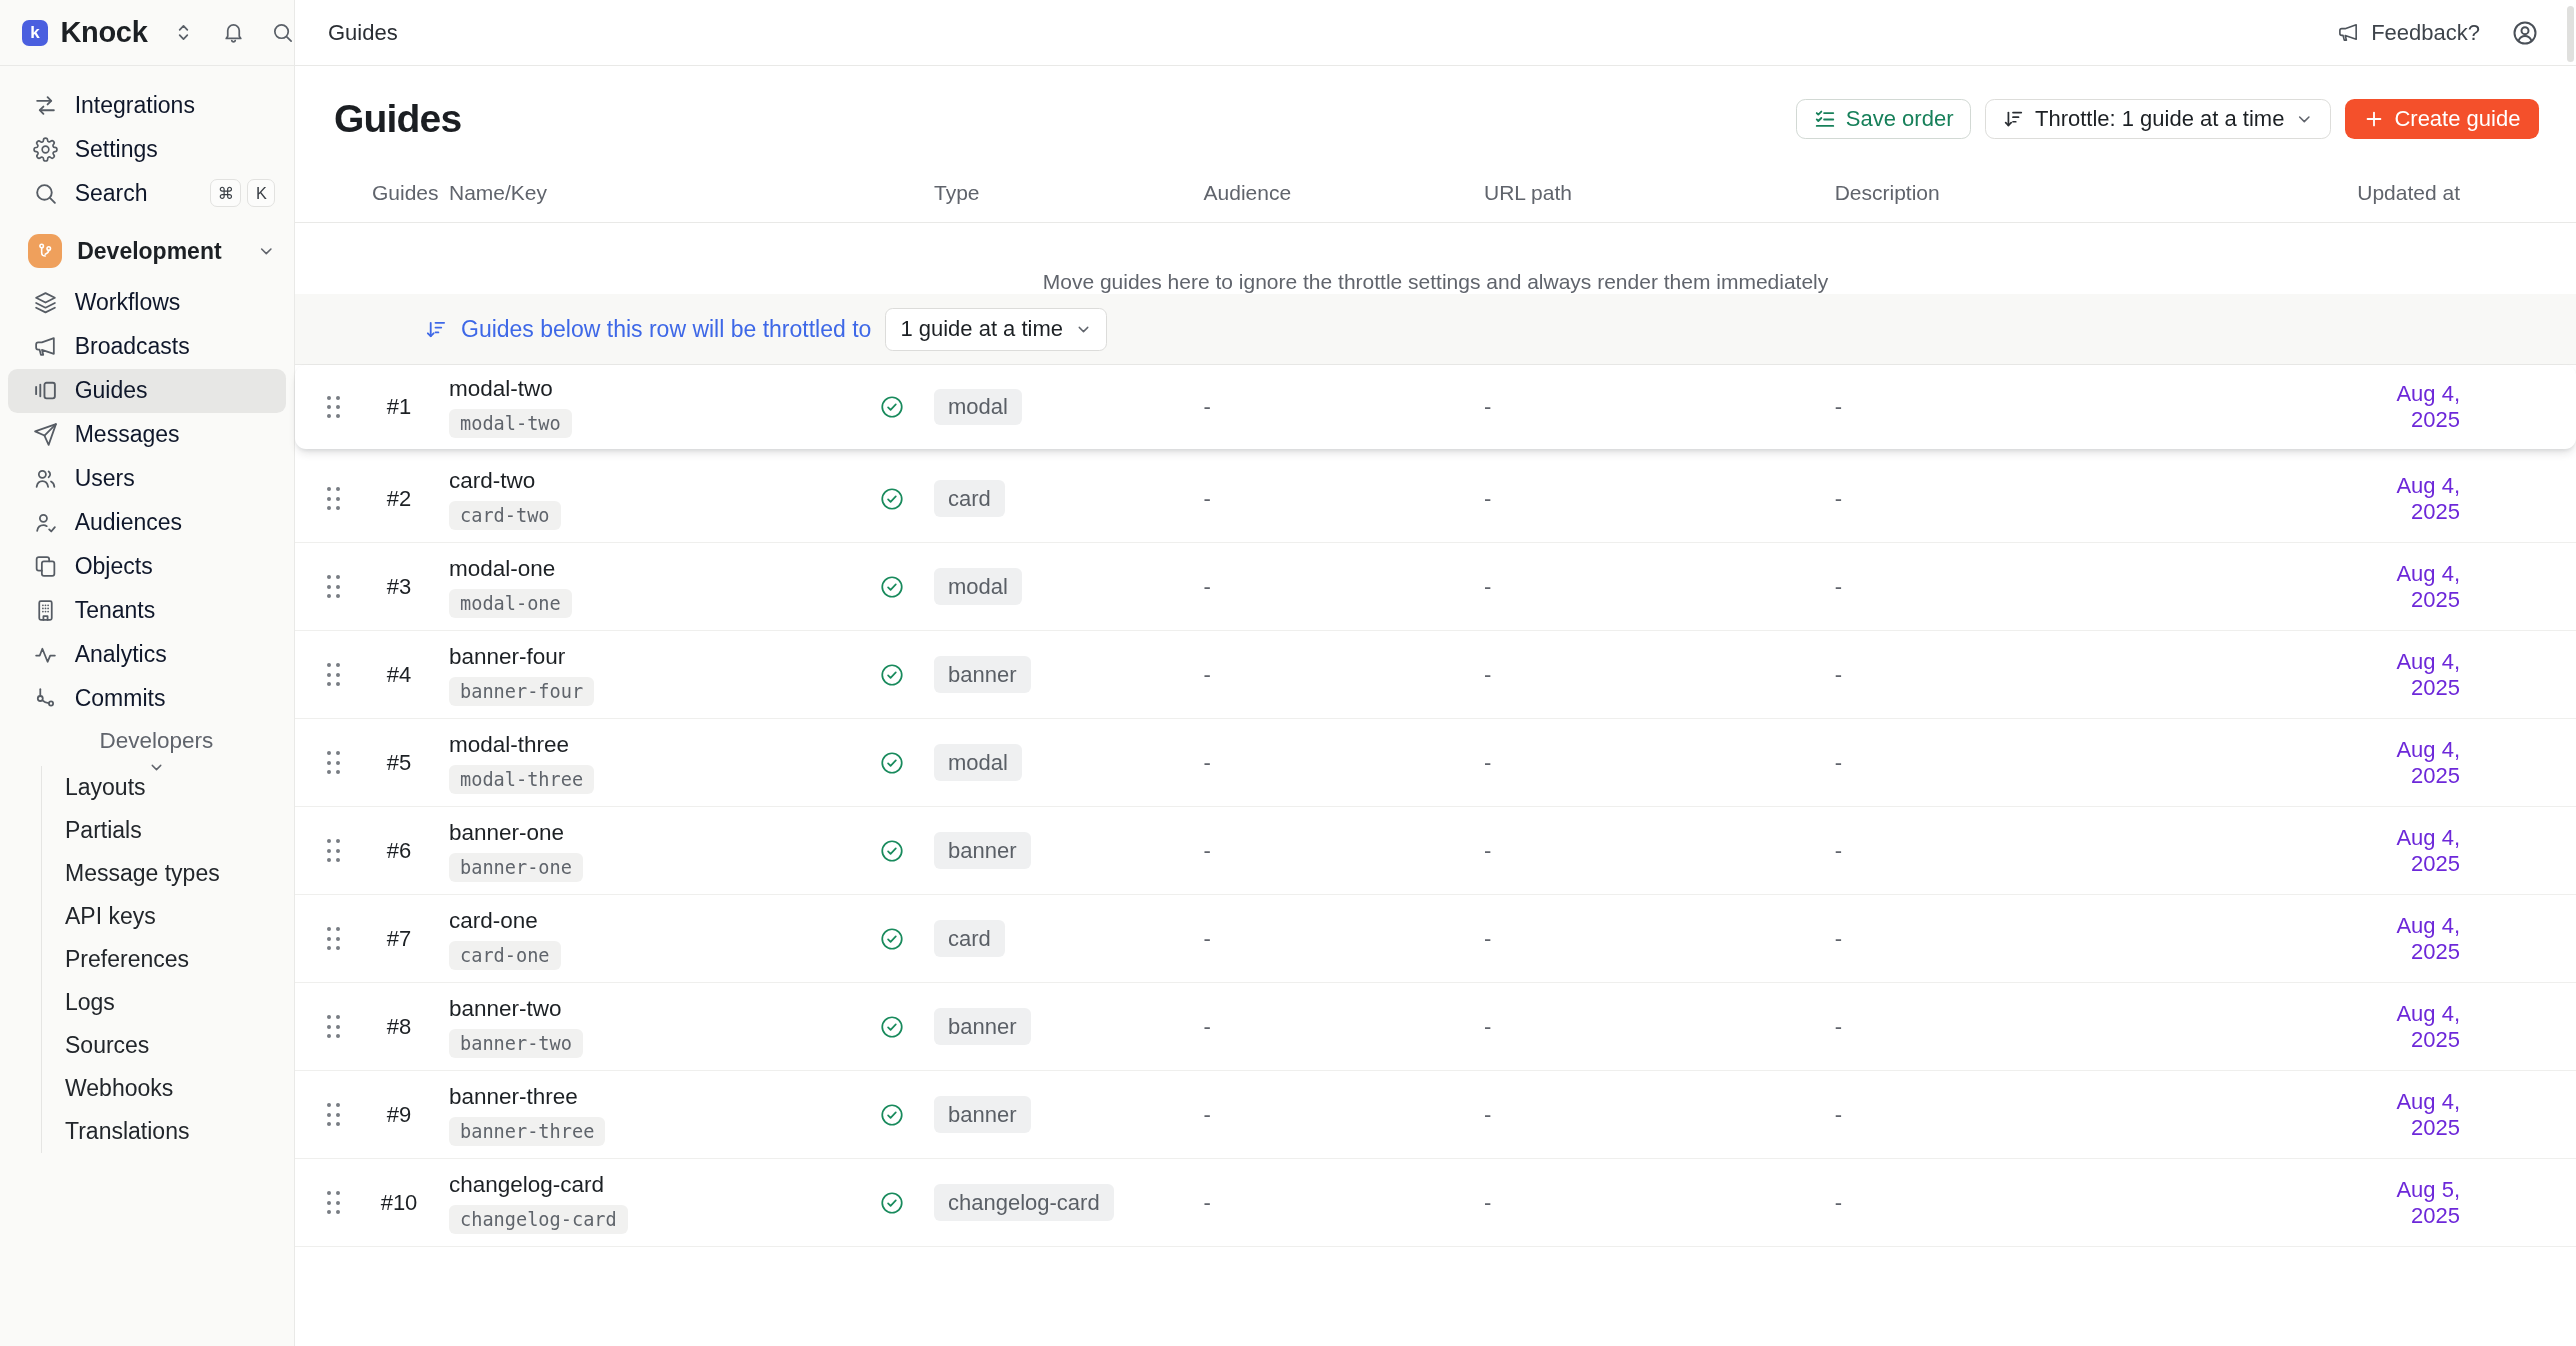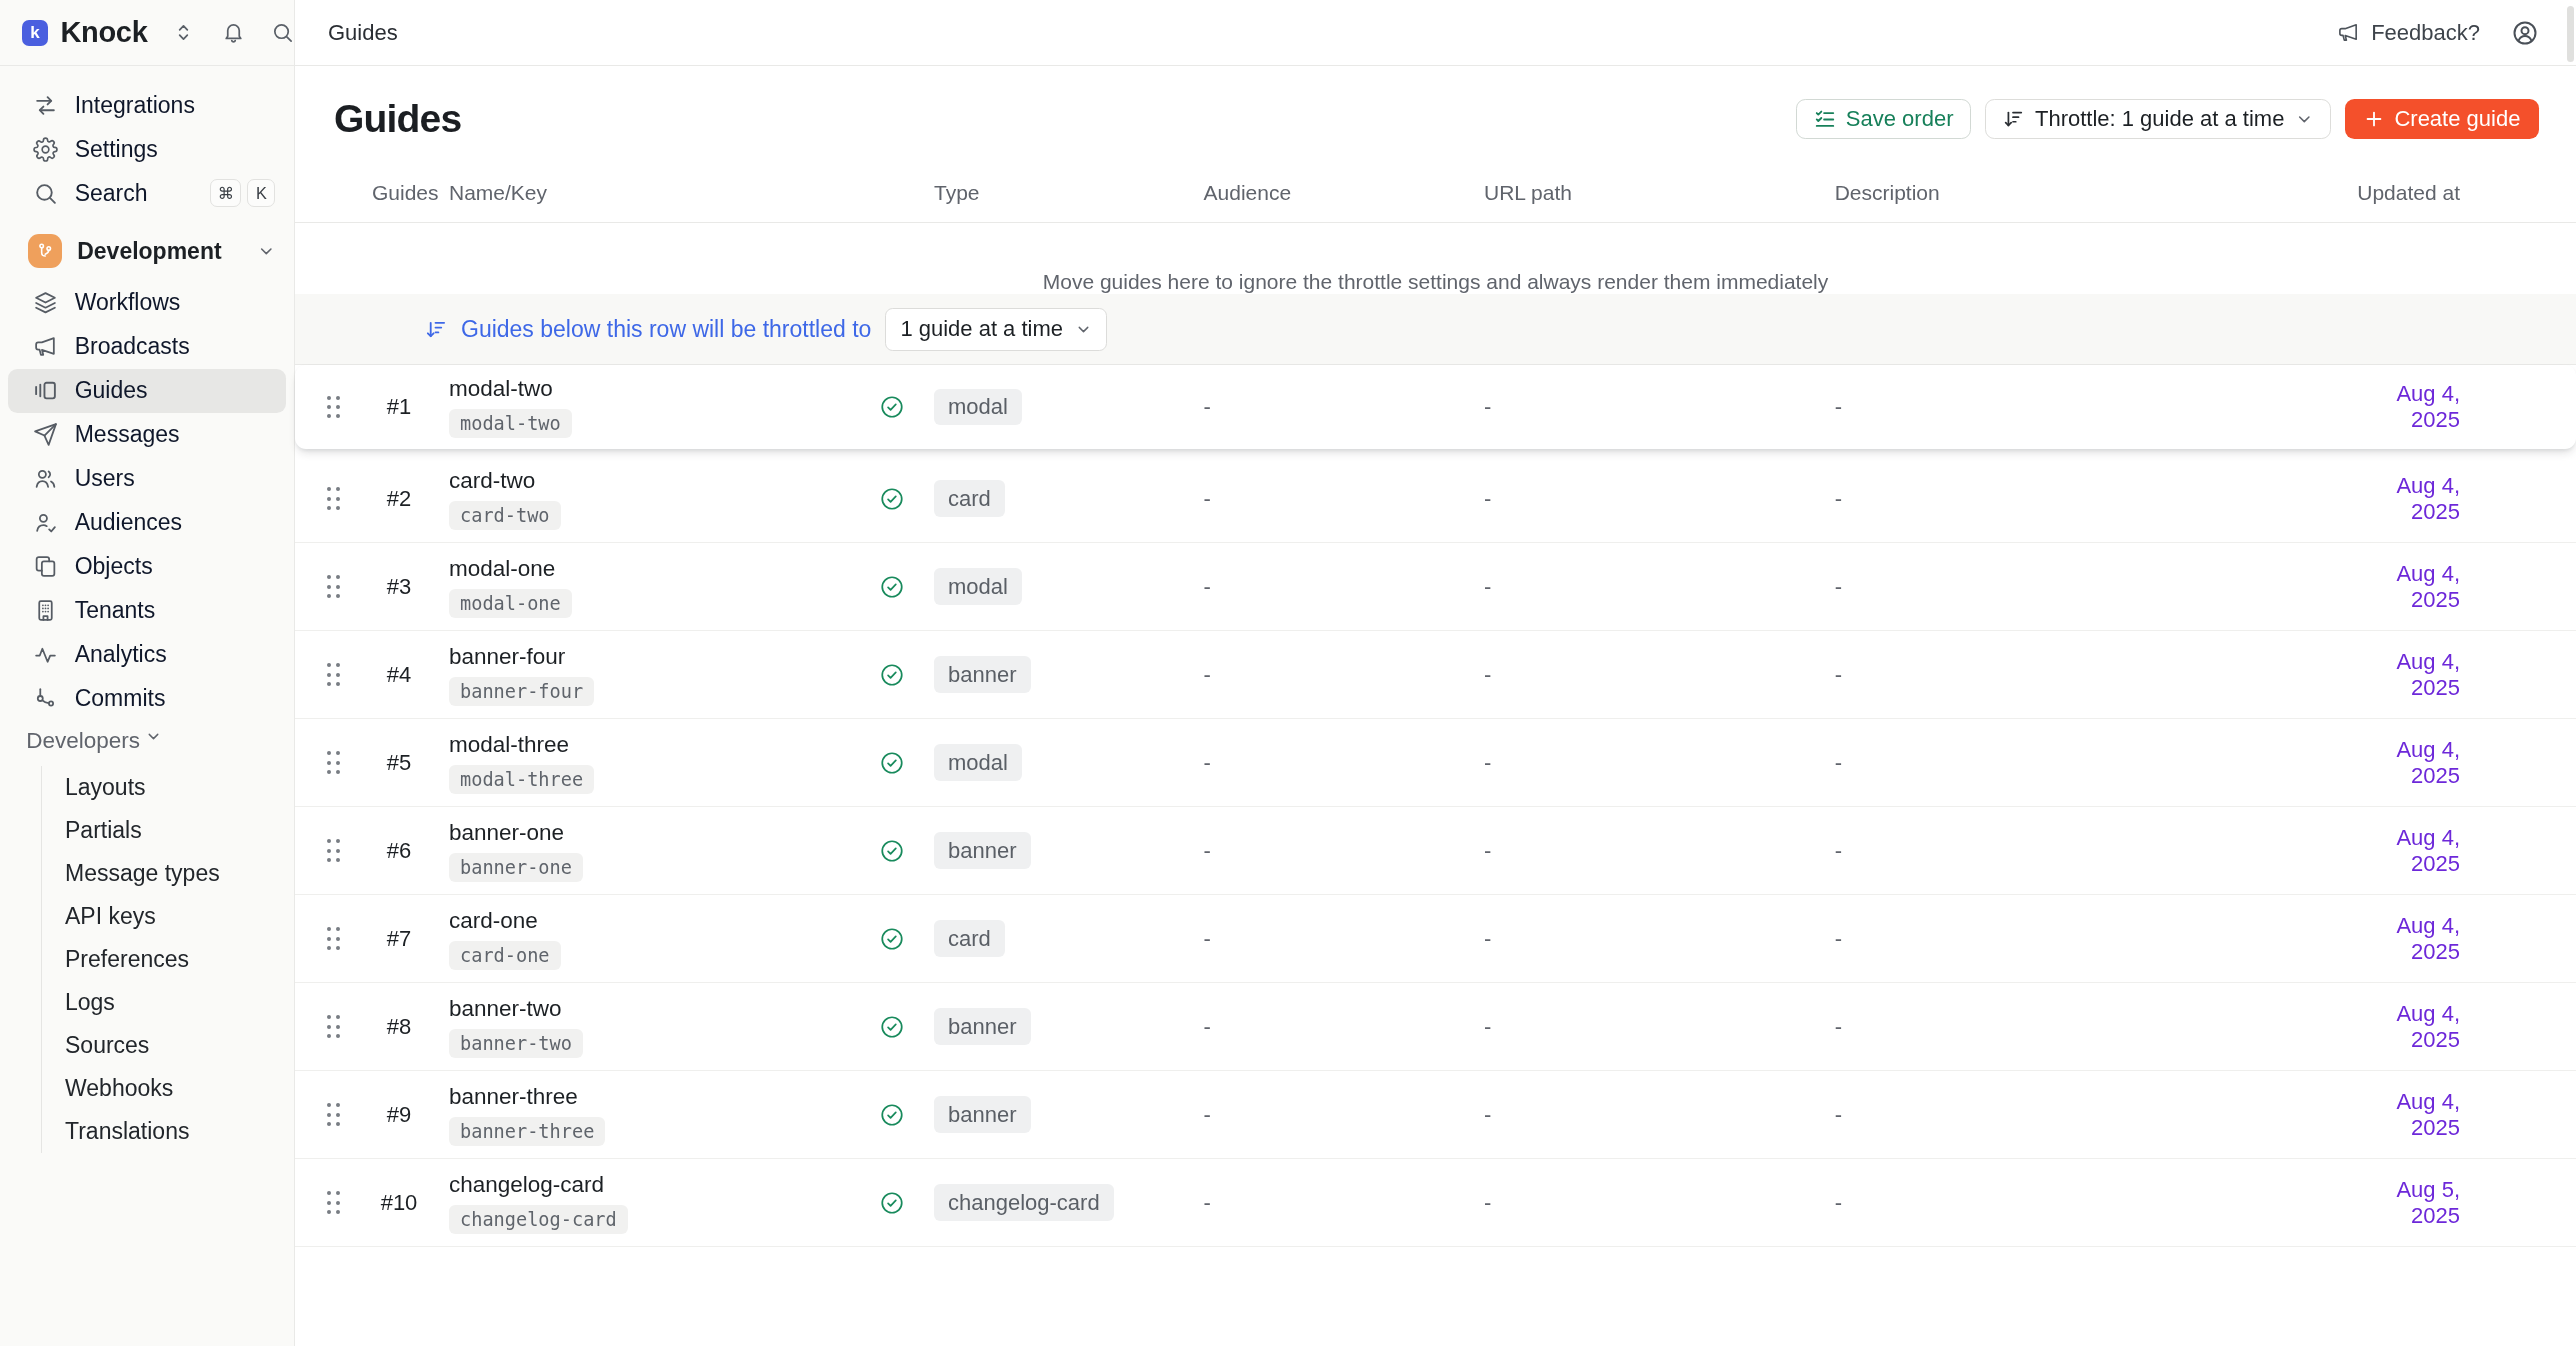--- a/index.html
+++ b/index.html
@@ -30,21 +30,21 @@
 
   .workspace { height:50px; margin:11px 7.7px 0; padding-left:20px; display:flex; align-items:center; gap:15.5px; cursor:pointer; }
   .ws-avatar { width:34px; height:34px; border-radius:11px; background:var(--ws-orange,#EFA05C); color:#fff;
                display:grid; place-items:center; flex:none; }
   .ws-avatar svg { width:20px; height:20px; }
   .ws-name { font-size:23px; font-weight:600; color:#1C2024; }
   .ws-chevron { width:18.6px; height:18.6px; color:#60646C; margin-left:20px; }
 
   .devnav { margin-top:4.6px; }
 
-  .section-head { margin:7.7px 7.7px 0; padding-left:18.6px; height:33px; display:flex; gap:5px; cursor:pointer; }
+  .section-head { margin:7.7px 7.7px 0; padding-left:18.6px; height:33px; display:flex; align-items:center; gap:5px; cursor:pointer;flex-direction:column; }
   .section-label { font-size:22.5px; color:#60646C; }
   .section-head .ws-chevron { margin-left:0; width:17px; height:17px; }
 
   .sublist { margin:4.6px 0 0 41px; border-left:1.5px solid #E5E5E3; list-style:none; padding-left:0; }
   .sub-item { height:43px; display:flex; align-items:center; padding-left:23px; font-size:23px; color:#22262B; cursor:pointer; }
 
   
   .main { flex:1; display:flex; flex-direction:column; position:relative; }
   .topbar { height:66px; border-bottom:1.5px solid #E9E9E7; display:flex; align-items:center; padding:0 37px 0 33px; flex:none; }
   .breadcrumb { font-size:22px; color:#2A2E33; }

